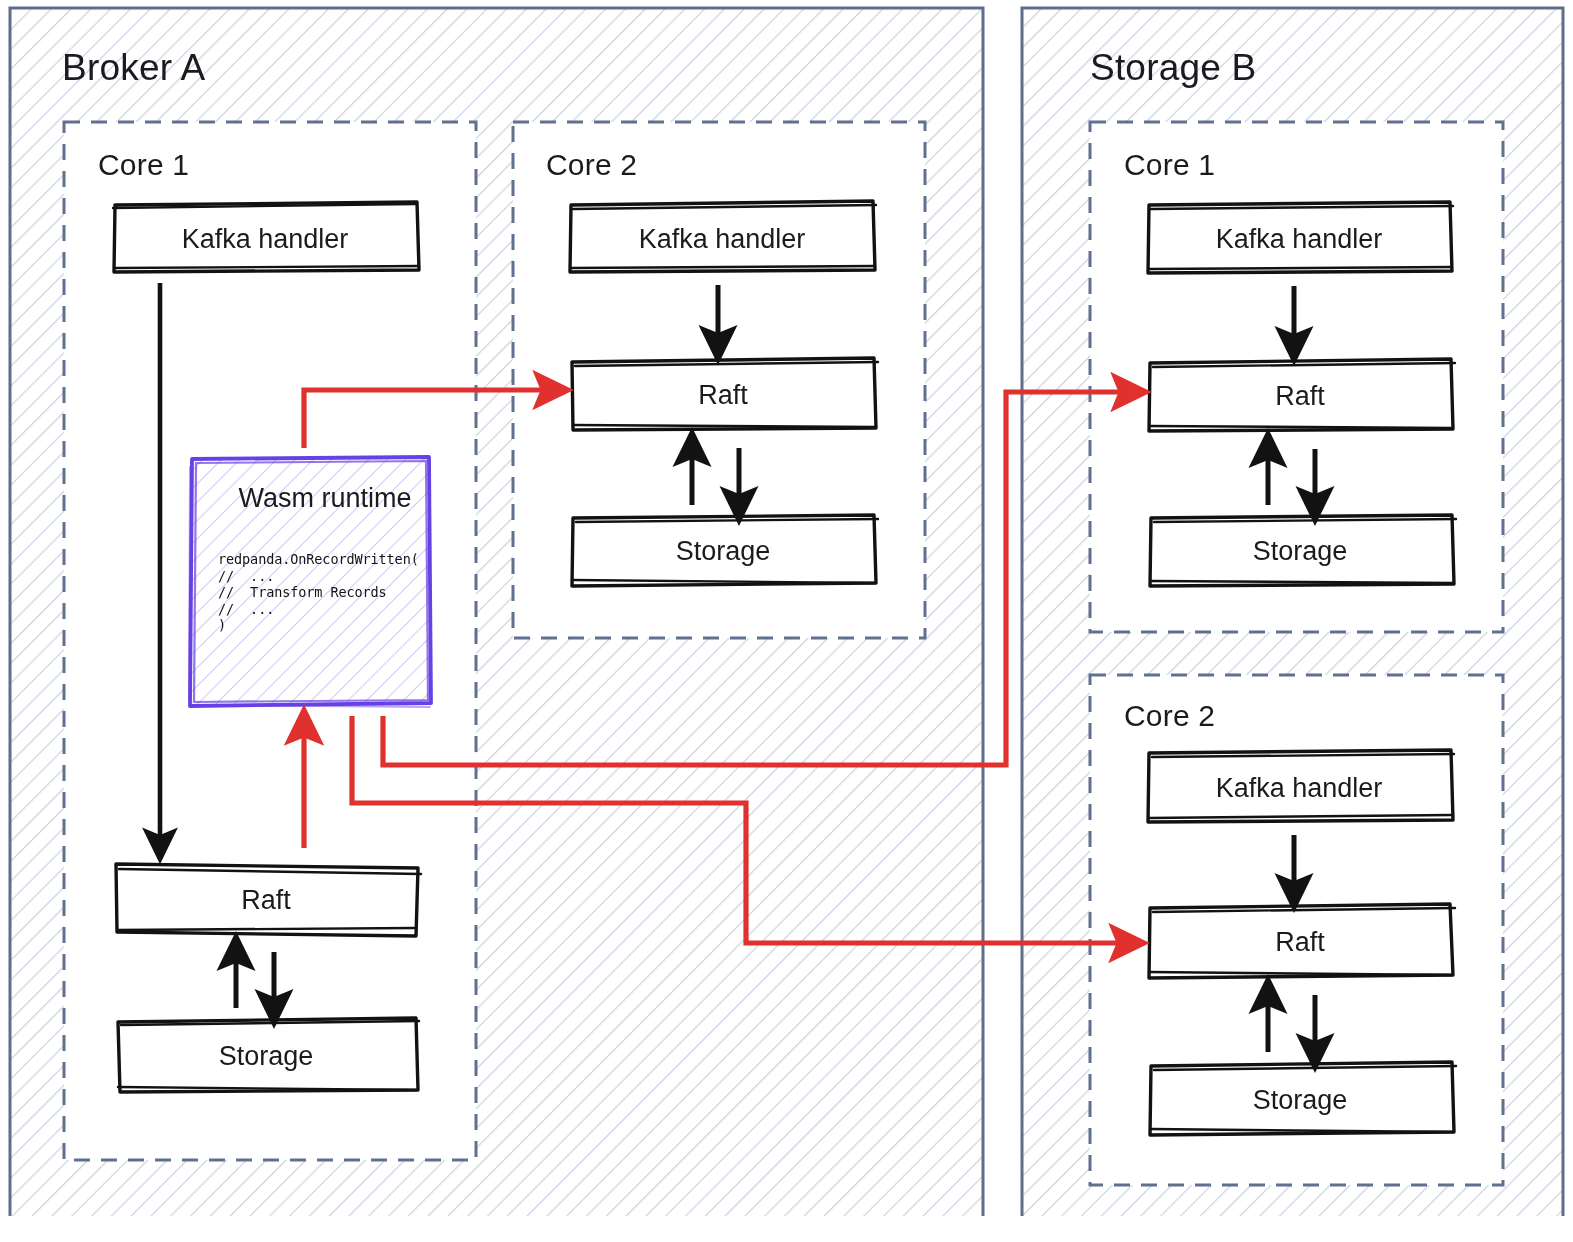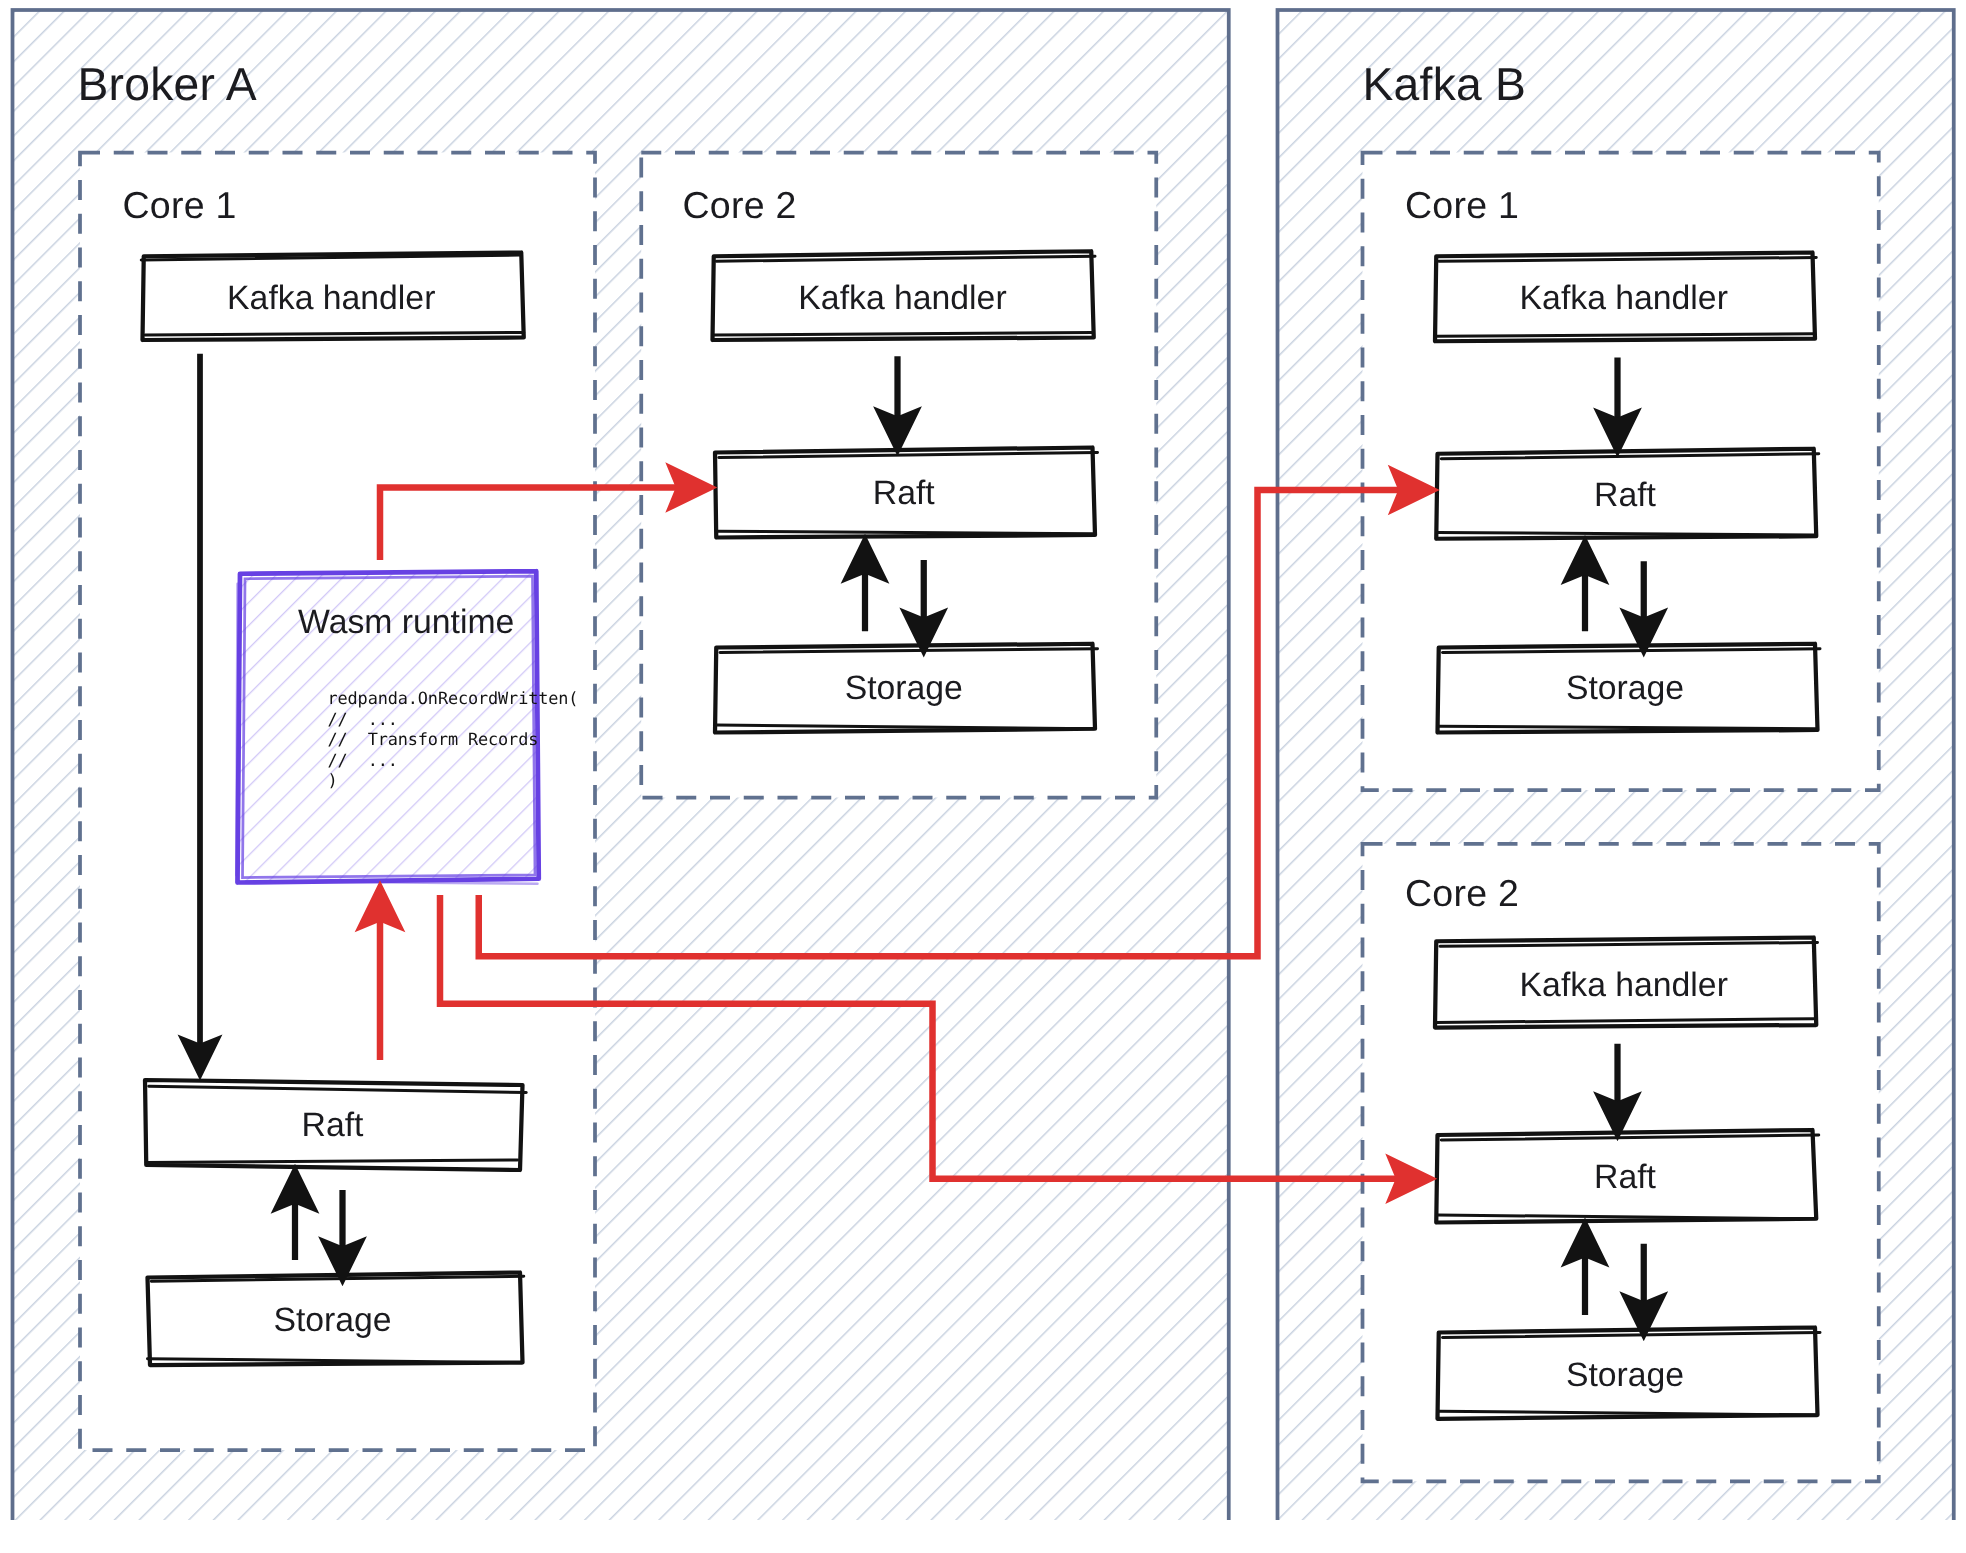--- a/index.html
+++ b/index.html
@@ -31,21 +31,20 @@
   .node-label{ font-size:27px; }
   .wasm-title{ font-size:27px; }
   .code{
     position:absolute;
     font-family:"DejaVu Sans Mono","Liberation Mono",monospace;
     font-size:13.5px;
     line-height:16.5px;
     color:#131313;
     white-space:pre;
     letter-spacing:-0.1px;
-    margin-left:44px;
   }
   .center{ transform:translate(-50%,-50%); }
 </style>
 </head>
 <body>
 
 <div id="stage">
 
   <svg id="svgroot" viewBox="0 0 1573 1242">
     <defs>
@@ -210,21 +209,21 @@
     <g>
       <path d="M383,716 L383,765 L1006,765 L1006,392 L1130,392" fill="none" stroke="#e0312f" stroke-width="5.2" stroke-linejoin="miter" marker-end="url(#arrRed)"></path>
     </g>
 
     <g>
       <path d="M352,716 L352,803 L746,803 L746,943 L1128,943" fill="none" stroke="#e0312f" stroke-width="5.2" stroke-linejoin="miter" marker-end="url(#arrRed)"></path>
     </g>
   </svg>
 
   <div class="lbl broker-title" style="left:62px; top:47px;">Broker A</div>
-  <div class="lbl broker-title" style="left:1090px; top:47px;">Kafka B</div>
+  <div class="lbl broker-title" style="left:1090px; top:47px;">Storage B</div>
 
   <div class="lbl core-title" style="left:98px; top:148px;">Core 1</div>
   <div class="lbl core-title" style="left:546px; top:148px;">Core 2</div>
   <div class="lbl core-title" style="left:1124px; top:148px;">Core 1</div>
   <div class="lbl core-title" style="left:1124px; top:699px;">Core 2</div>
 
   <div class="lbl node-label center" style="left:265px; top:239px;">Kafka handler</div>
   <div class="lbl node-label center" style="left:266px; top:900px;">Raft</div>
   <div class="lbl node-label center" style="left:266px; top:1056px;">Storage</div>
 

